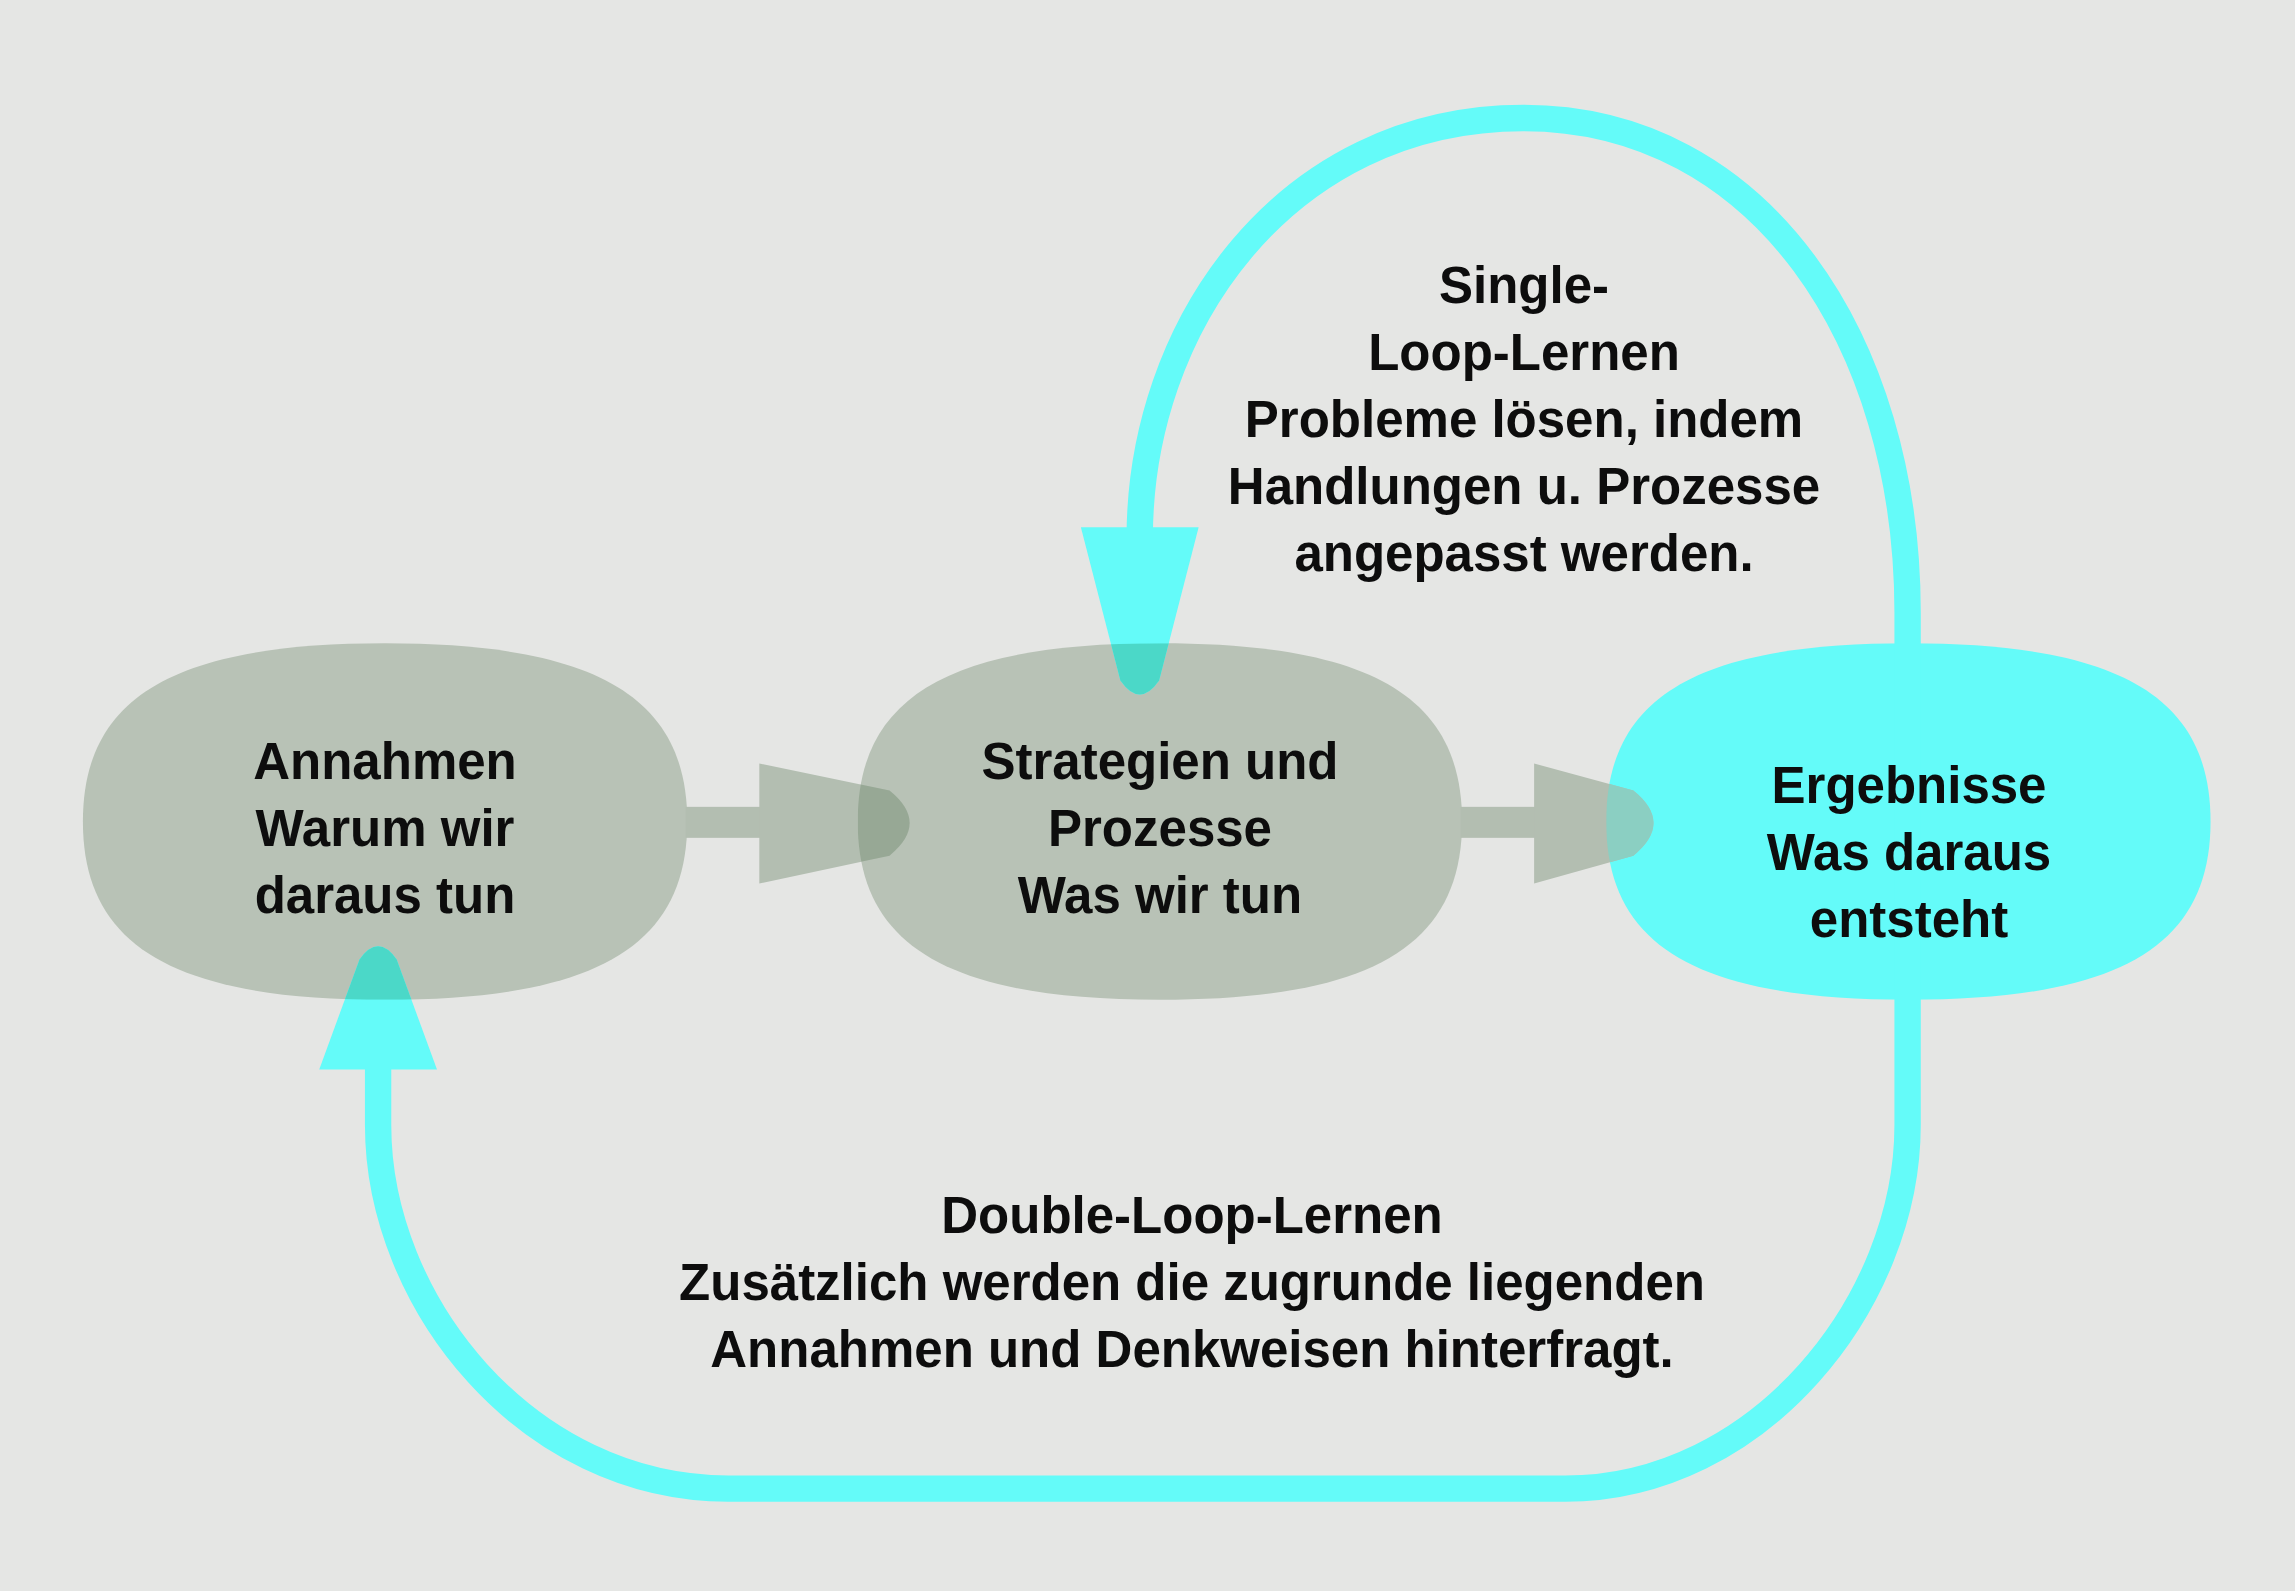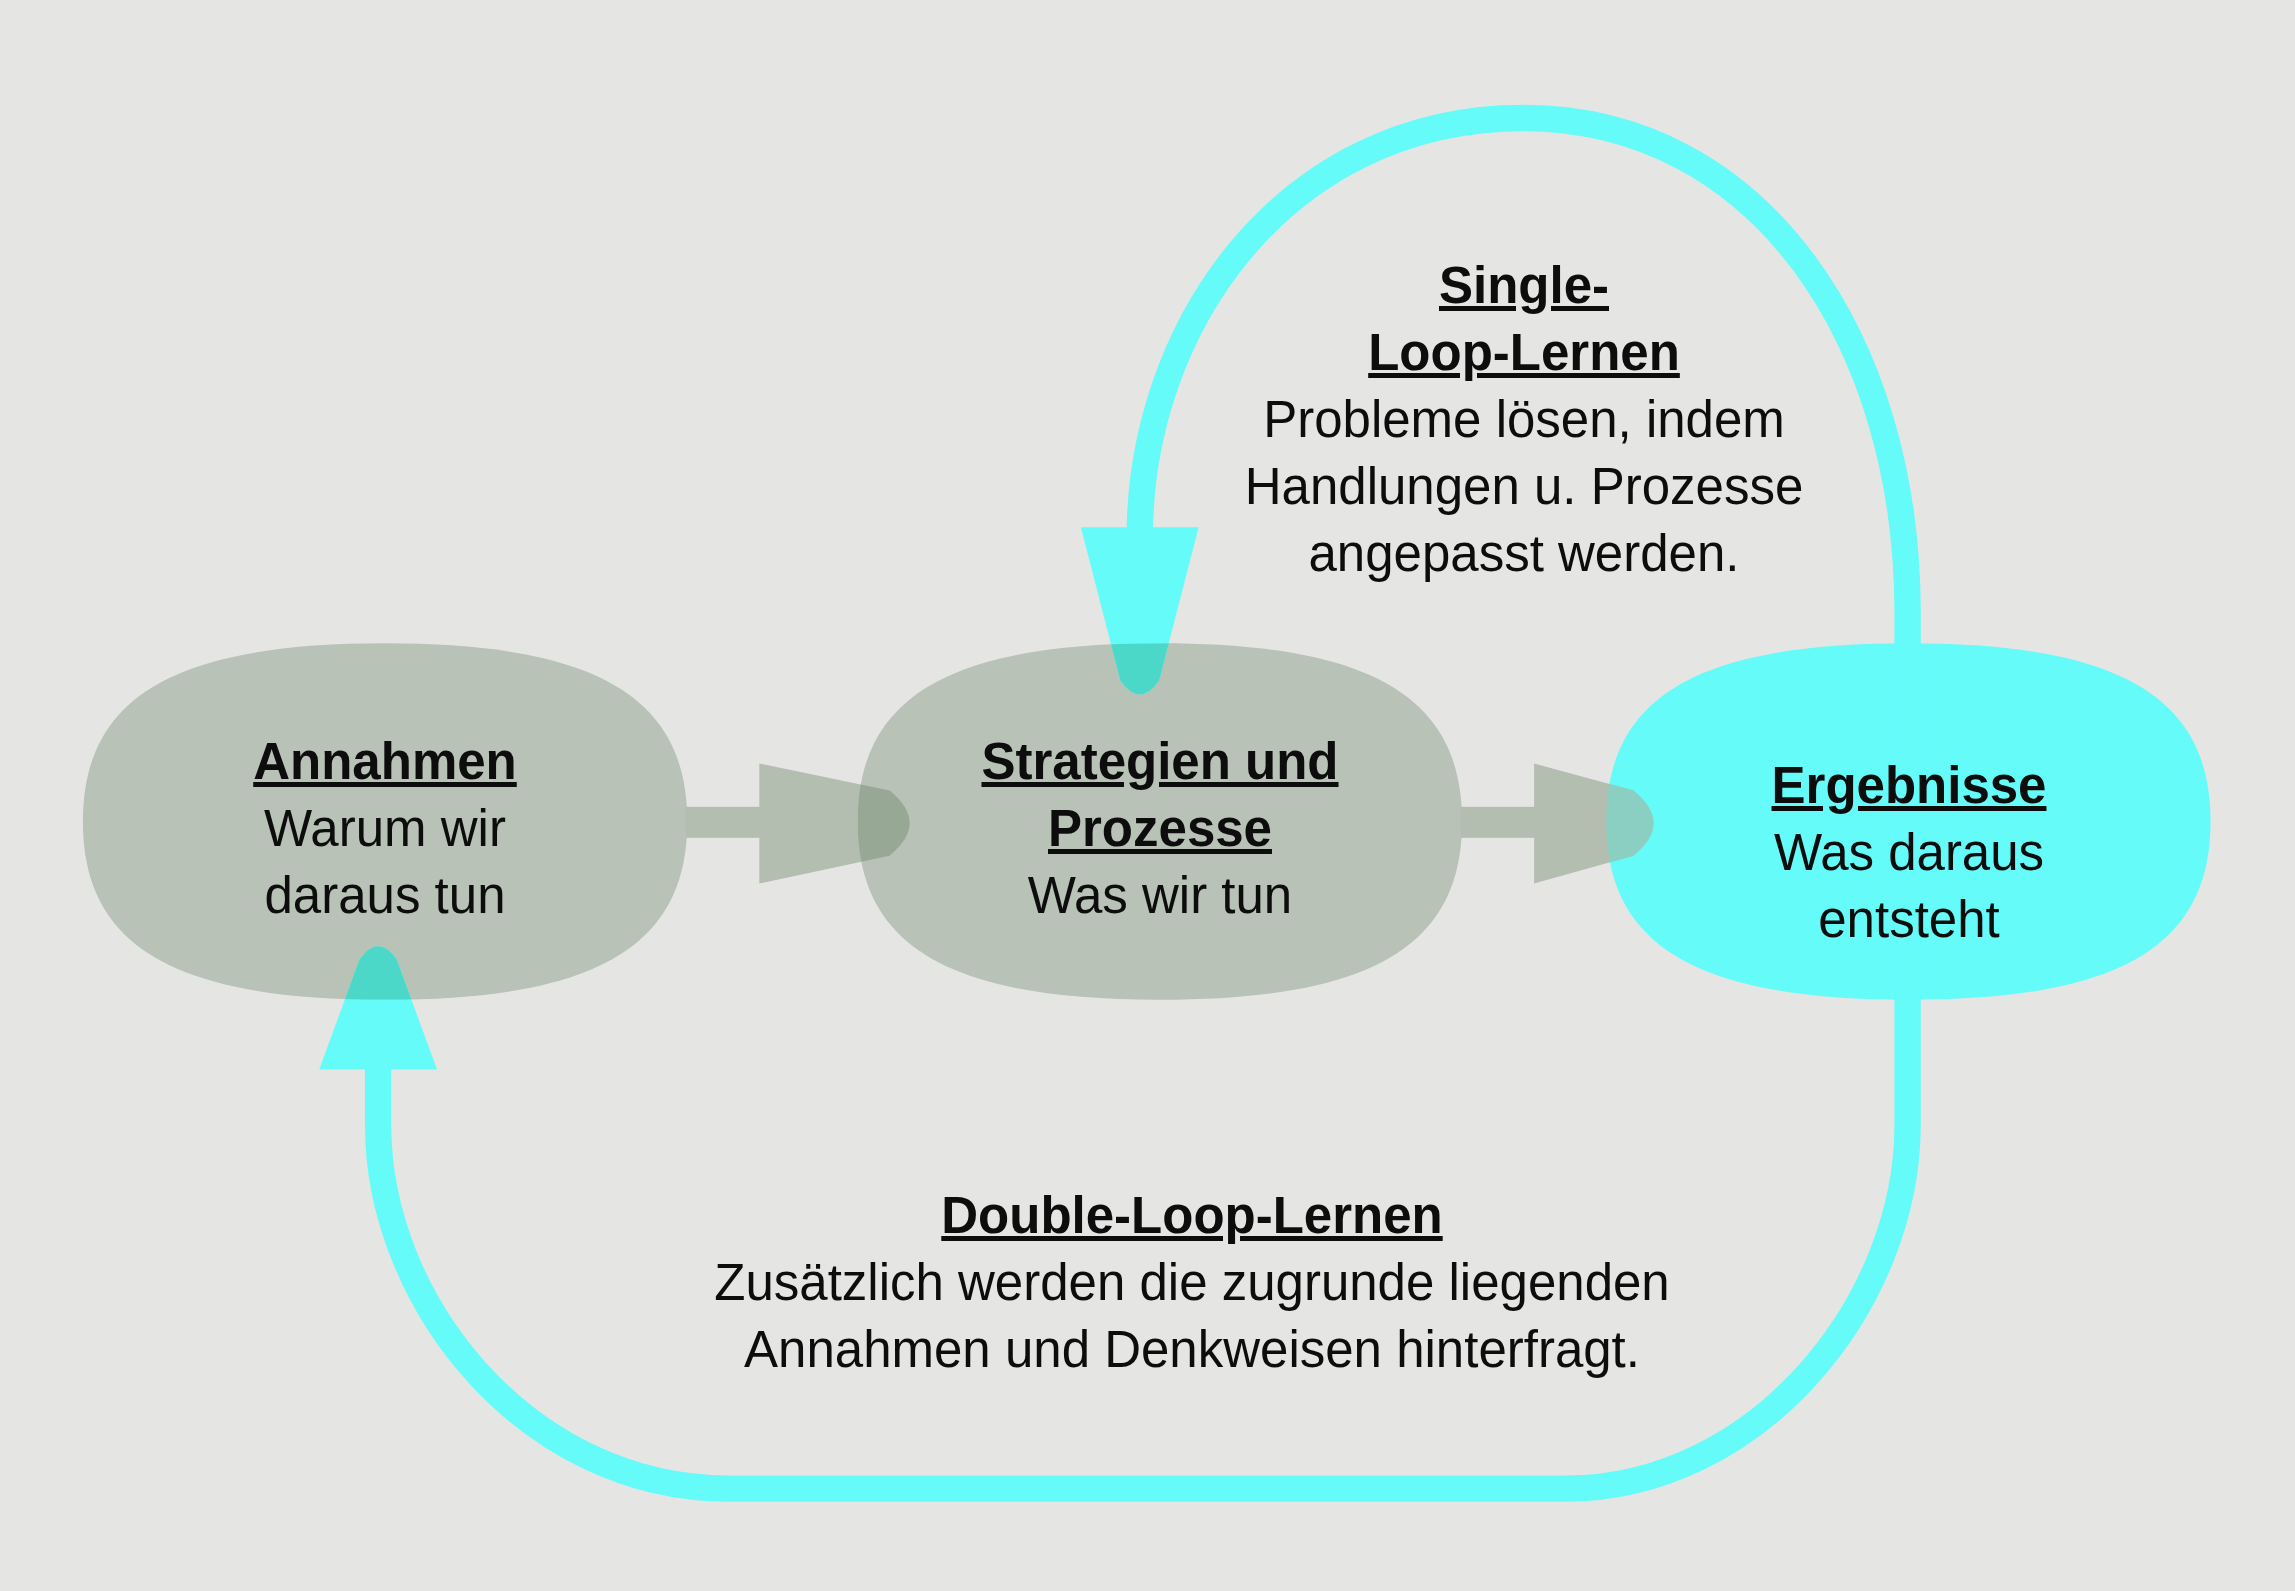--- a/index.html
+++ b/index.html
@@ -16,22 +16,22 @@
   .canvas svg { position: absolute; left: 0; top: 0; }
   .label {
     position: absolute;
     transform: translateX(-50%);
     text-align: center;
     font-size: 51px;
     line-height: 67px;
     white-space: nowrap;
     color: #0D0D0D;
   }
-  .label .t { font-weight: 700; text-decoration: underline; }
-  .label .b { font-weight: 400; }
+  .label .t { font-weight: 700; }
+  .label .b { font-weight: 700; }
 </style>
 </head>
 <body>
 
 <div class="canvas">
 
   <svg width="2295" height="1592" viewBox="0 0 2962 2054">
     <defs>
       <path id="box1" d="M107,1060 C107,899 224,830 497,830 C770,830 887,899 887,1060 C887,1221 770,1290 497,1290 C224,1290 107,1221 107,1060 Z"></path>
       <path id="box2" d="M1107,1060 C1107,899 1224,830 1497,830 C1770,830 1887,899 1887,1060 C1887,1221 1770,1290 1497,1290 C1224,1290 1107,1221 1107,1060 Z"></path>

